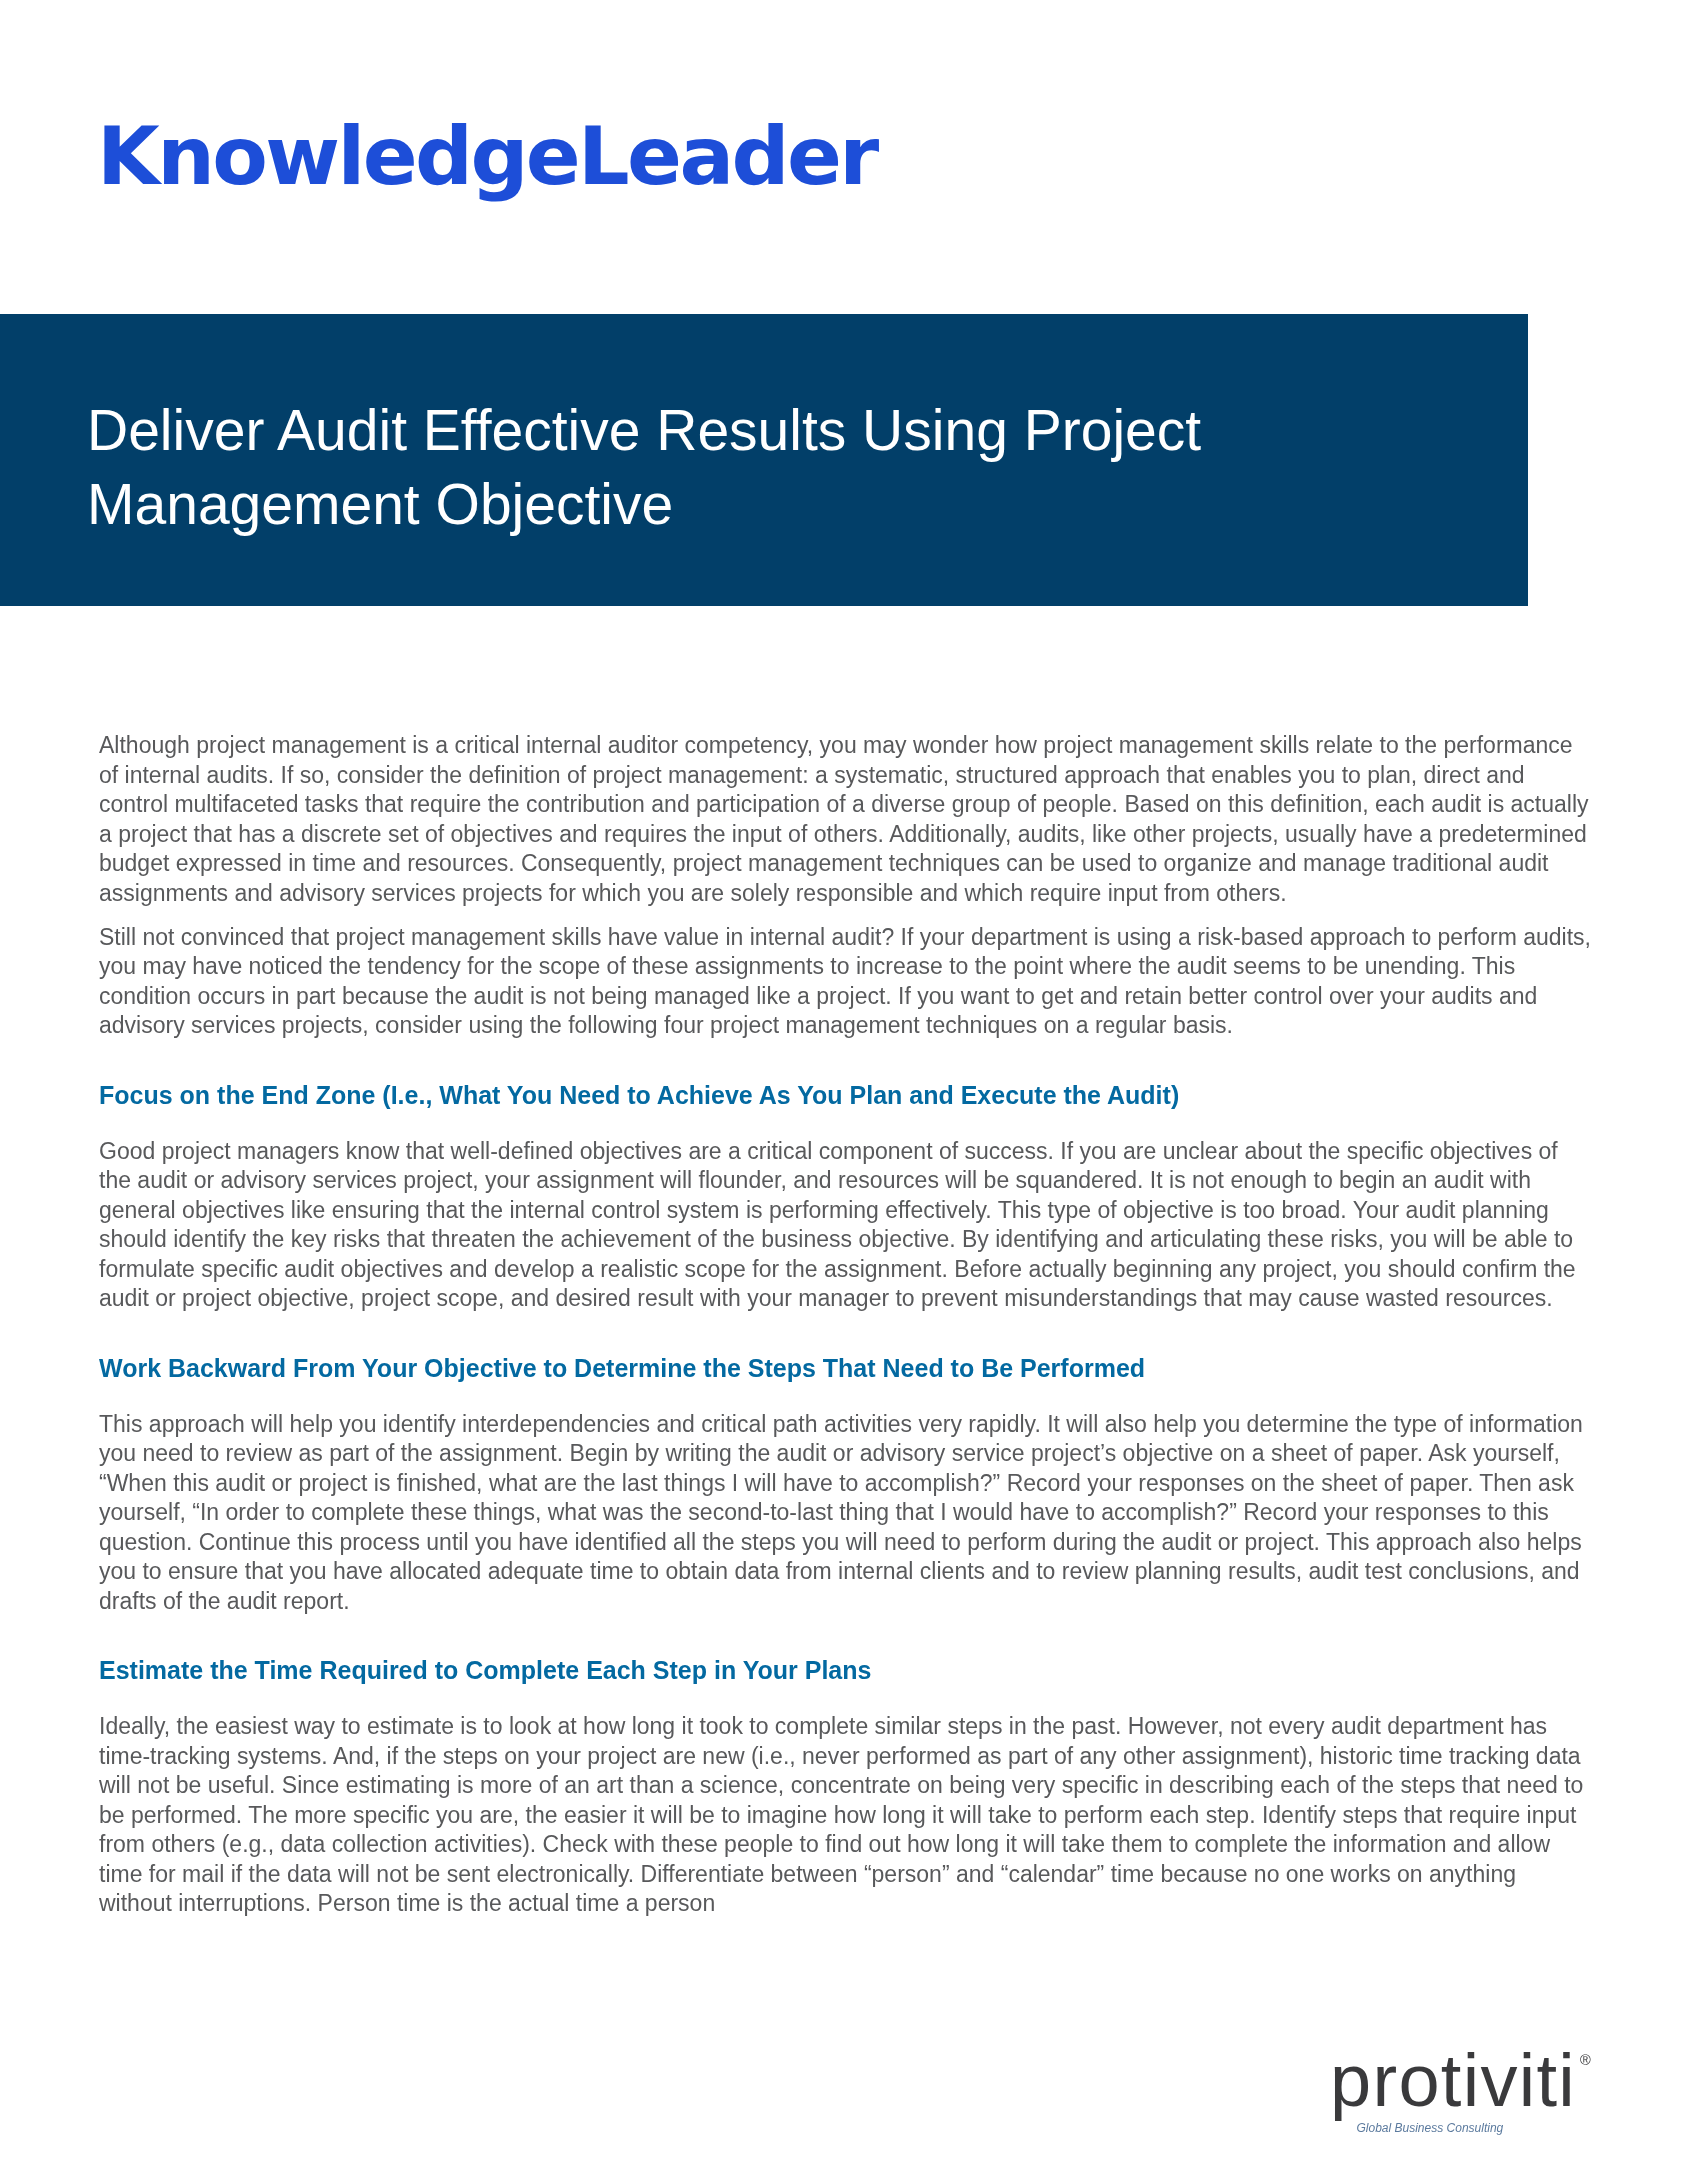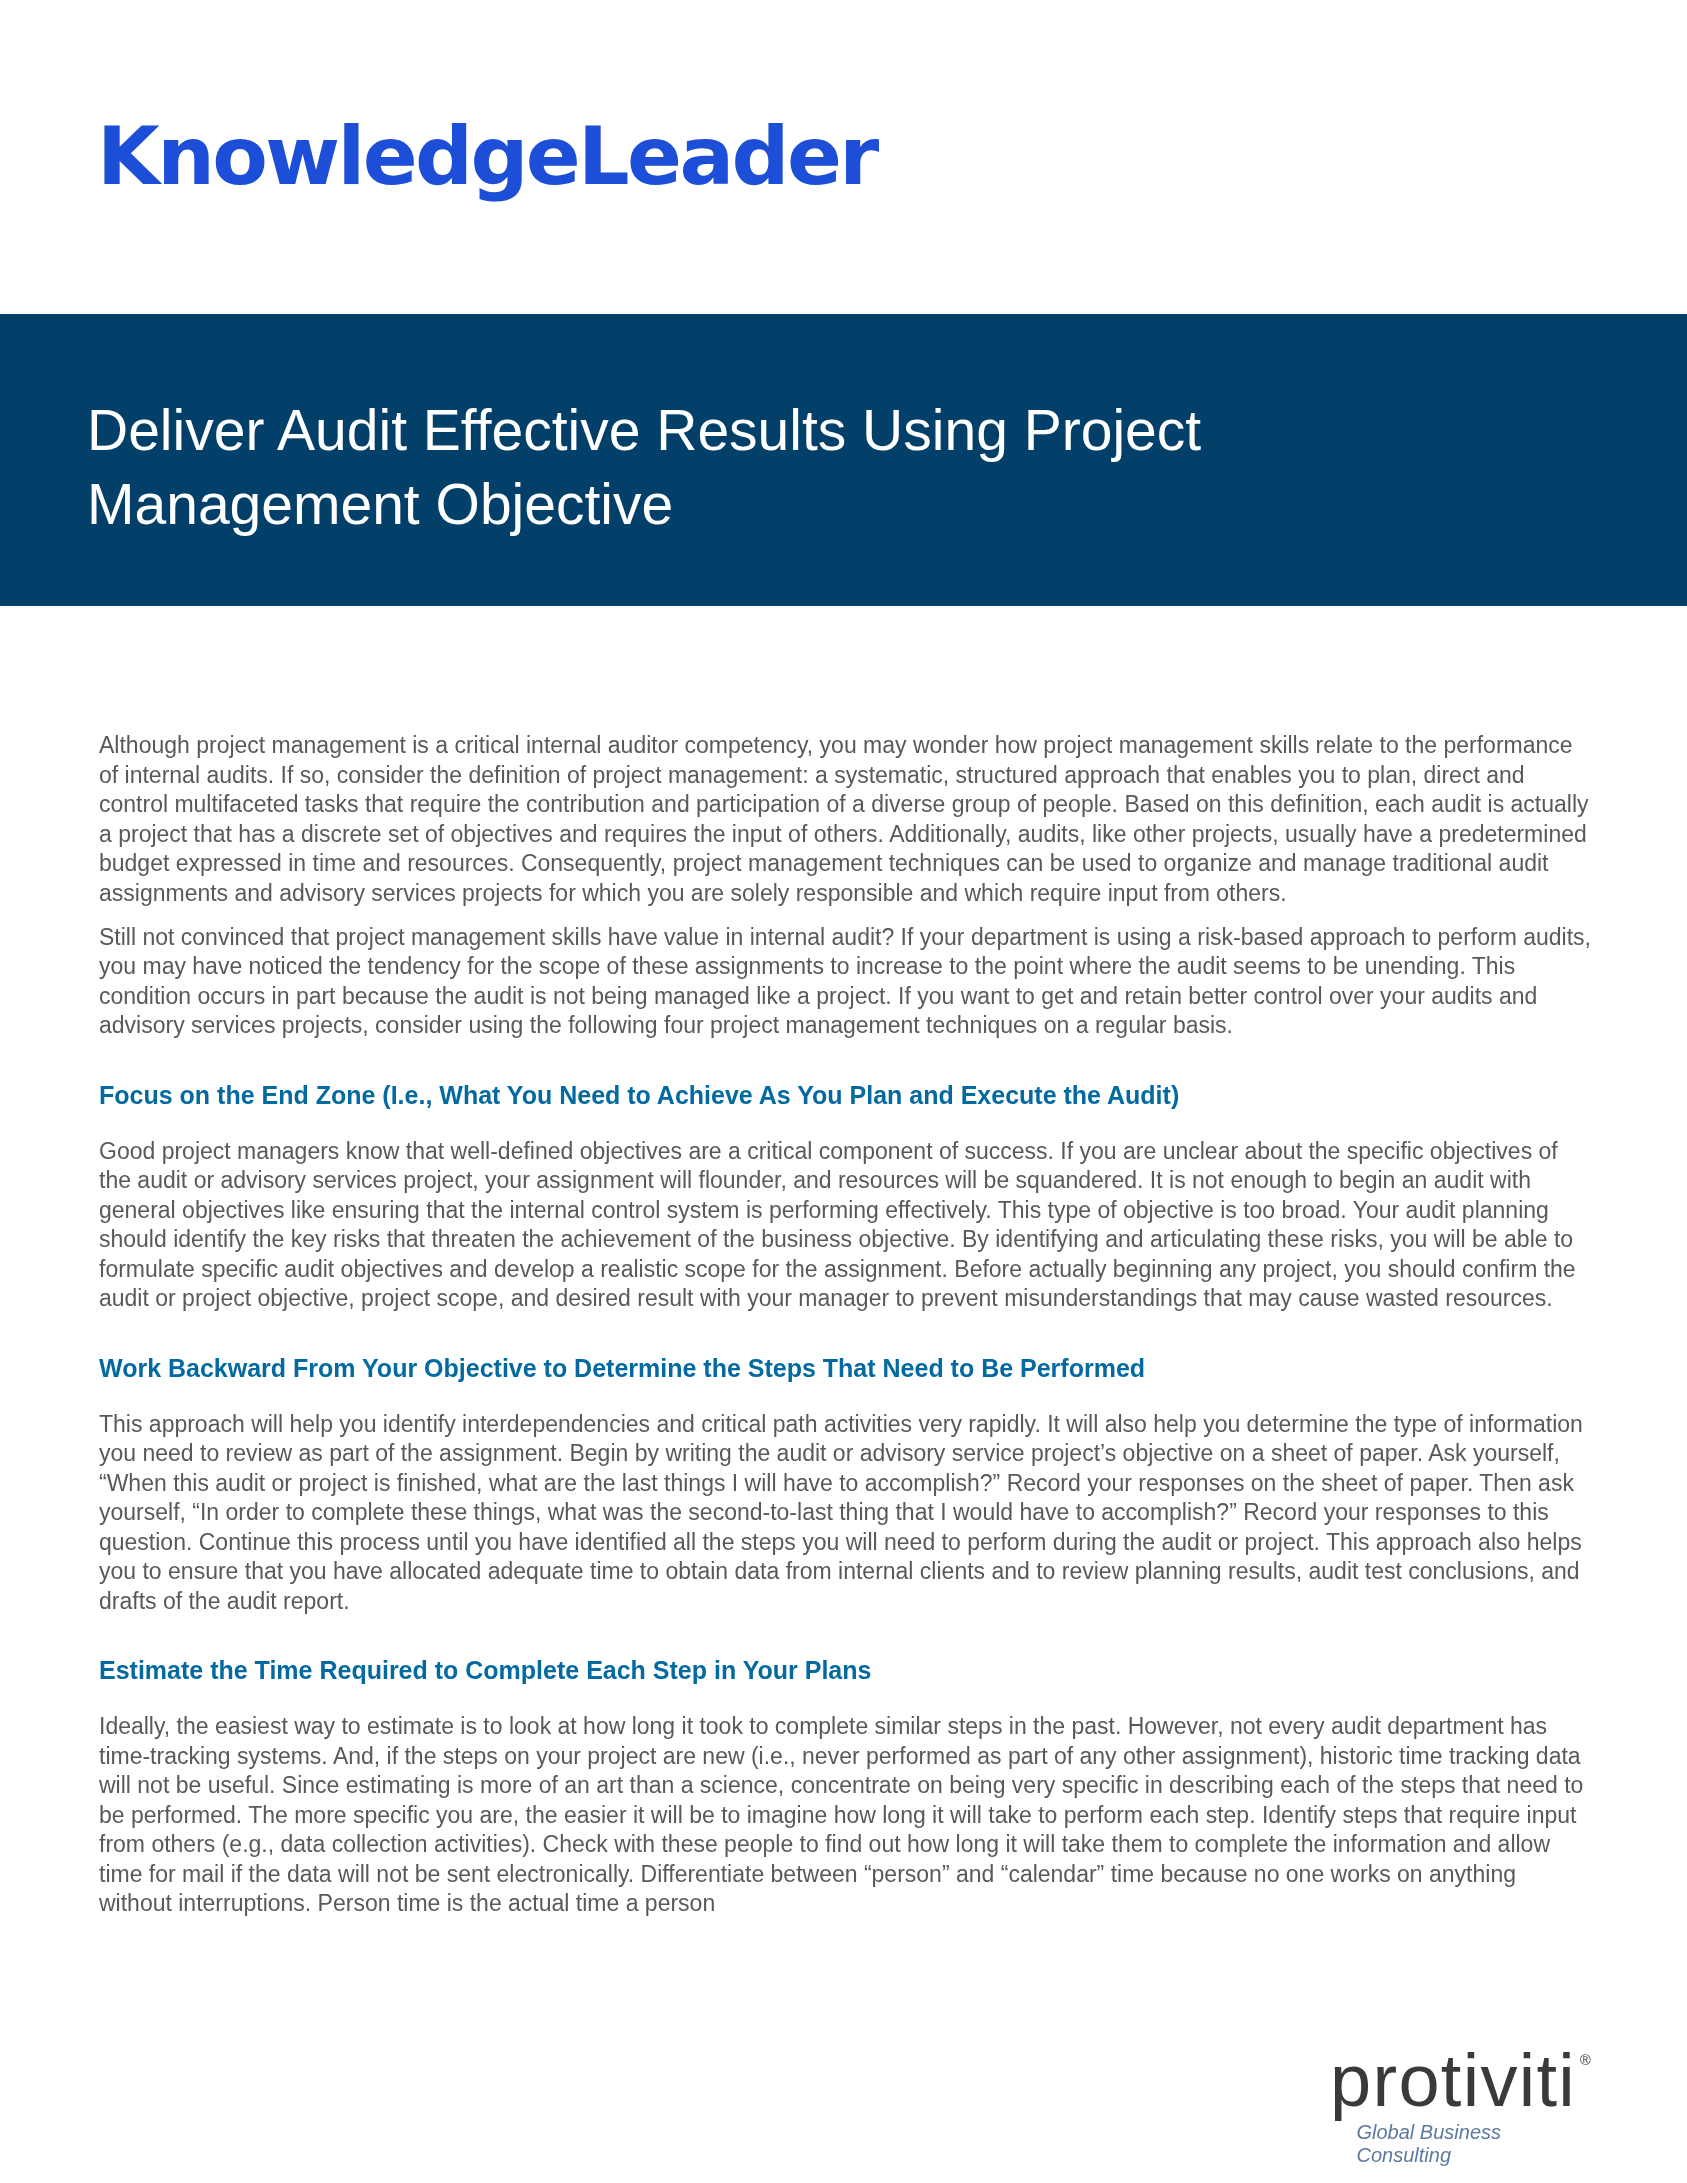--- a/index.html
+++ b/index.html
@@ -9,34 +9,34 @@
   .logo-block { position: absolute; left: 97px; top: 116px; }
   .kl-wordmark { font-family: "DejaVu Sans", sans-serif; font-weight: bold;
                  font-size: 81px; letter-spacing: -2.6px; color: #1d4ed8; line-height: 1; }
   .powered-row { display: flex; align-items: center; margin-top: 37px; }
   .dot { width: 25px; height: 25px; border-radius: 50%; margin-right: 6px; }
   .dot.teal { background: #12A7C6; }
   .dot.navy { background: #063D6B; }
   .dot.orange { background: #F0862A; }
   .powered-text { margin-left: 34px; font-size: 25px; font-weight: bold; letter-spacing: 0.7px; color: #12A7C6; }
 
-  .title-band { position: absolute; left: 0; top: 314px; width: 1687px; height: 292px; background: #023F69; }
+  .title-band { position: absolute; left: 0; top: 314px; width: 1519px; height: 292px; background: #023F69; padding-left: 9px; }
   .title-text { position: absolute; left: 87px; top: 79px; width: 1257px;
                 font-size: 57px; line-height: 74px; color: #ffffff; font-weight: normal; }
 
   .content { position: absolute; left: 99px; top: 695px; width: 1495px; margin-top: 36px; }
   .para { font-size: 23px; line-height: 29.5px; margin: 0 0 14.6px 0; color: #58595B; }
   .heading { font-size: 25px; line-height: 29.5px; font-weight: bold; color: #0369a1;
              margin: 40px 0 26.5px 0; }
 
   .footer-logo { position: absolute; left: 1330px; top: 2044px; width: 265px; }
   .protiviti-word { font-family: "Liberation Sans", sans-serif; font-size: 74px; color: #3A3A3C;
                     letter-spacing: 1.3px; line-height: 1; position: relative; }
   .reg { font-size: 14.6px; position: relative; top: -41px; margin-left: 4px; color: #3A3A3C; }
-  .tagline { font-size: 20px; font-style: italic; color: #5B7A9E; margin-left: 26.5px; margin-top: 2.6px; }
+  .tagline { font-size: 12px; font-style: italic; color: #5B7A9E; margin-left: 26.5px; margin-top: 2.6px; }
 </style>
 </head>
 <body>
 
 <div class="logo-block">
   <div class="kl-wordmark">KnowledgeLeader</div>
 </div>
 
 <div class="title-band">
   <div class="title-text">

